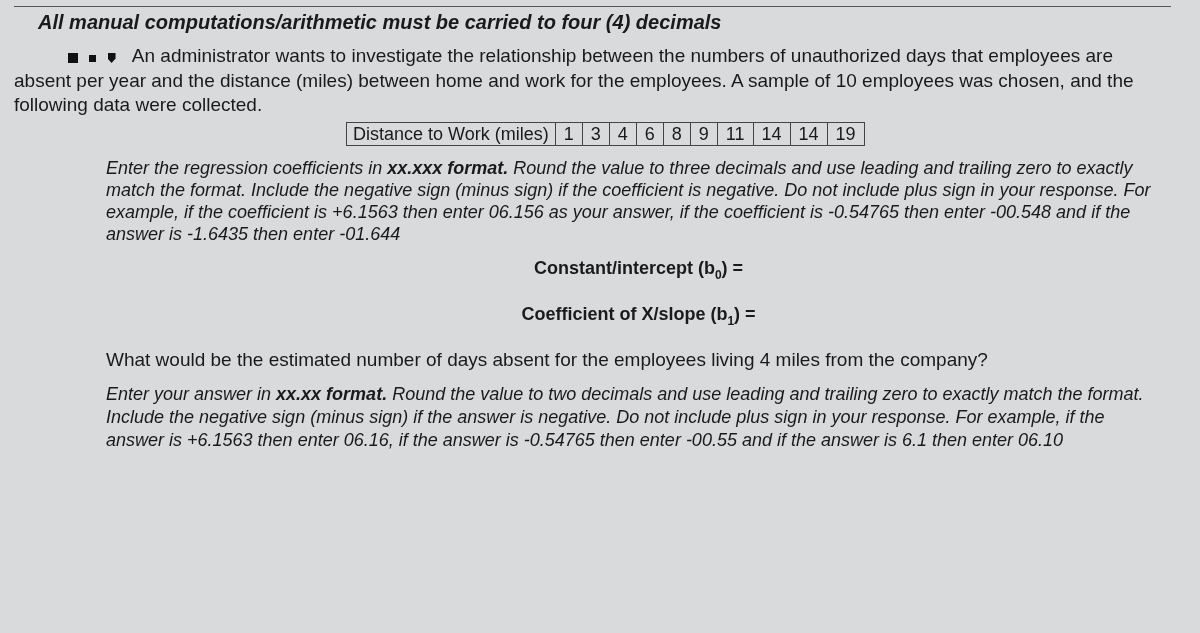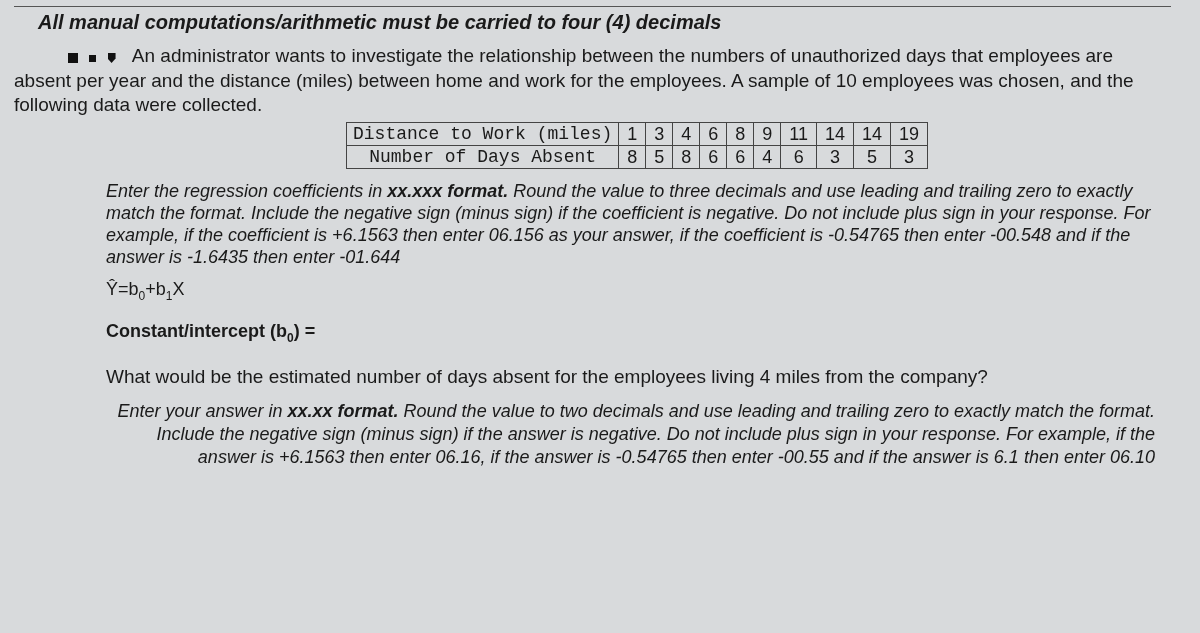--- a/index.html
+++ b/index.html
@@ -57,23 +57,22 @@
     font-size: 18px;
   }
   .data-table td, .data-table th {
     border: 1px solid #444;
     padding: 0 8px;
     text-align: center;
     font-weight: normal;
     height: 22px;
   }
   .data-table .rowlabel {
-    text-align: center;
+    text-align: left;
     padding: 0 6px;
-    font-family: Liberation Mono, monospace;
   }
   .task-line {
     font-size: 19px;
     margin: 2px 0 14px 40px;
   }
   .bullet-grey {
     display:inline-block;
     width:9px; height:9px; background:#888;
     margin-right: 10px;
     vertical-align: middle;
@@ -87,31 +86,31 @@
   .bold { font-weight: bold; }
   .eqn {
     font-size: 18px;
     margin: 4px 0 18px 92px;
   }
   .sub { font-size: 12px; vertical-align: sub; }
   .field-line {
     font-size: 18px;
     font-weight: bold;
     margin: 12px 0 22px 92px;
+    text-align: center;
   }
   .q-line {
     font-size: 19px;
     margin: 6px 0 12px 92px;
   }
   .instr2 {
     font-size: 18px;
     font-style: italic;
     line-height: 1.28;
     margin: 0 16px 0 92px;
-    text-align: right;
   }
 </style>
 </head>
 <body>
 
 <div class="page">
 
   <hr class="hr-top">
 
   <div class="title-line">All manual computations/arithmetic must be carried to four (4) decimals</div>
@@ -134,49 +133,36 @@
       <td>3</td>
       <td>4</td>
       <td>6</td>
       <td>8</td>
       <td>9</td>
       <td>11</td>
       <td>14</td>
       <td>14</td>
       <td>19</td>
     </tr>
-    <tr>
-      <td class="rowlabel">Number of Days Absent</td>
-      <td>8</td>
-      <td>5</td>
-      <td>8</td>
-      <td>6</td>
-      <td>6</td>
-      <td>4</td>
-      <td>6</td>
-      <td>3</td>
-      <td>5</td>
-      <td>3</td>
-    </tr>
   </tbody>
     </table>
 
 
   <div class="instr">
     <span>Enter the regression coefficients in </span><span class="bold">xx.xxx format.</span><span>  Round the value to three decimals and use leading and trailing zero to exactly match the format.  Include the negative sign (minus sign) if the coefficient is negative. Do not include plus sign in your response.  For example, if the coefficient is +6.1563 then enter 06.156 as your answer, if the coefficient is -0.54765 then enter -00.548 and if the answer is -1.6435 then enter -01.644</span>
   </div>
 
-  <div class="eqn">
-    <span>Ŷ=b</span><span class="sub">0</span><span>+b</span><span class="sub">1</span><span>X</span>
-  </div>
 
   <div class="field-line">
     <span>Constant/intercept (b</span><span class="sub">0</span><span>) =</span>
   </div>
 
+  <div class="field-line">
+    <span>Coefficient of X/slope (b</span><span class="sub">1</span><span>) =</span>
+  </div>
 
   <div class="q-line">What would be the estimated number of days absent for the employees living 4 miles from the company?</div>
 
   <div class="instr2">
     <span>Enter your answer in </span><span class="bold">xx.xx format.</span><span>  Round the value to two decimals and use leading and trailing zero to exactly match the format.  Include the negative sign (minus sign) if the answer is negative. Do not include plus sign in your response.  For example, if the answer is +6.1563 then enter 06.16, if the answer is -0.54765 then enter -00.55 and if the answer is 6.1 then enter 06.10</span>
   </div>
 
 </div>
 
 </body></html>

